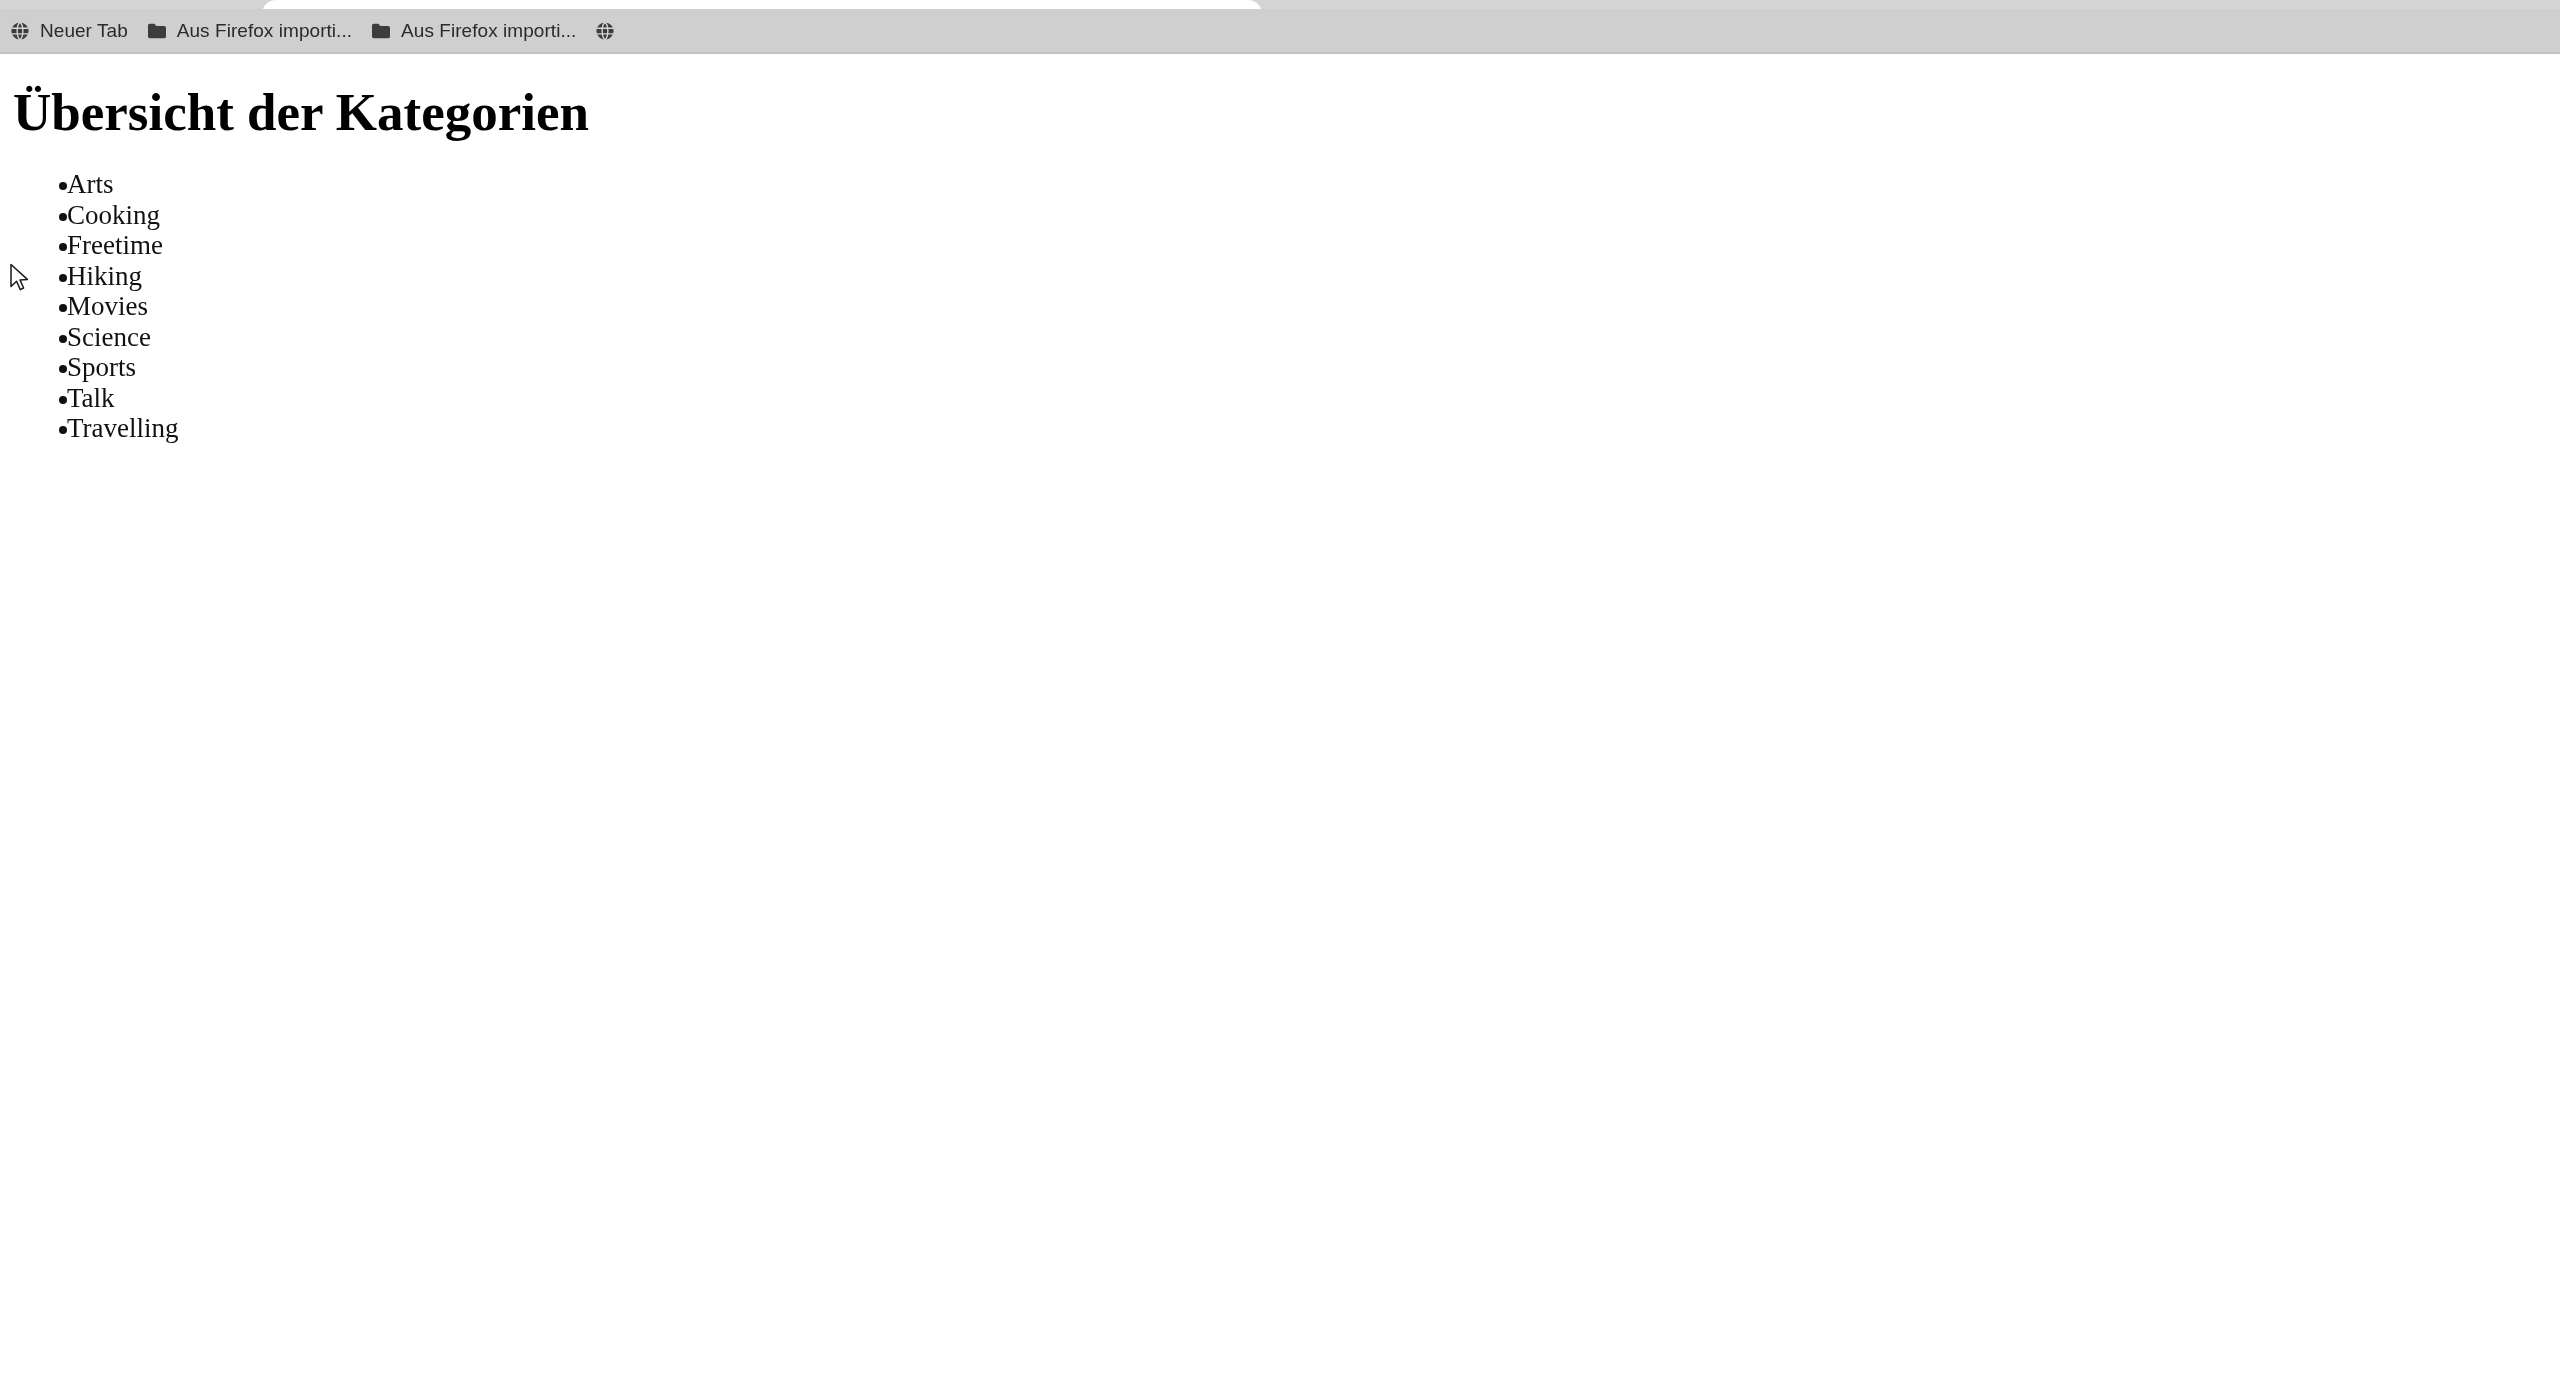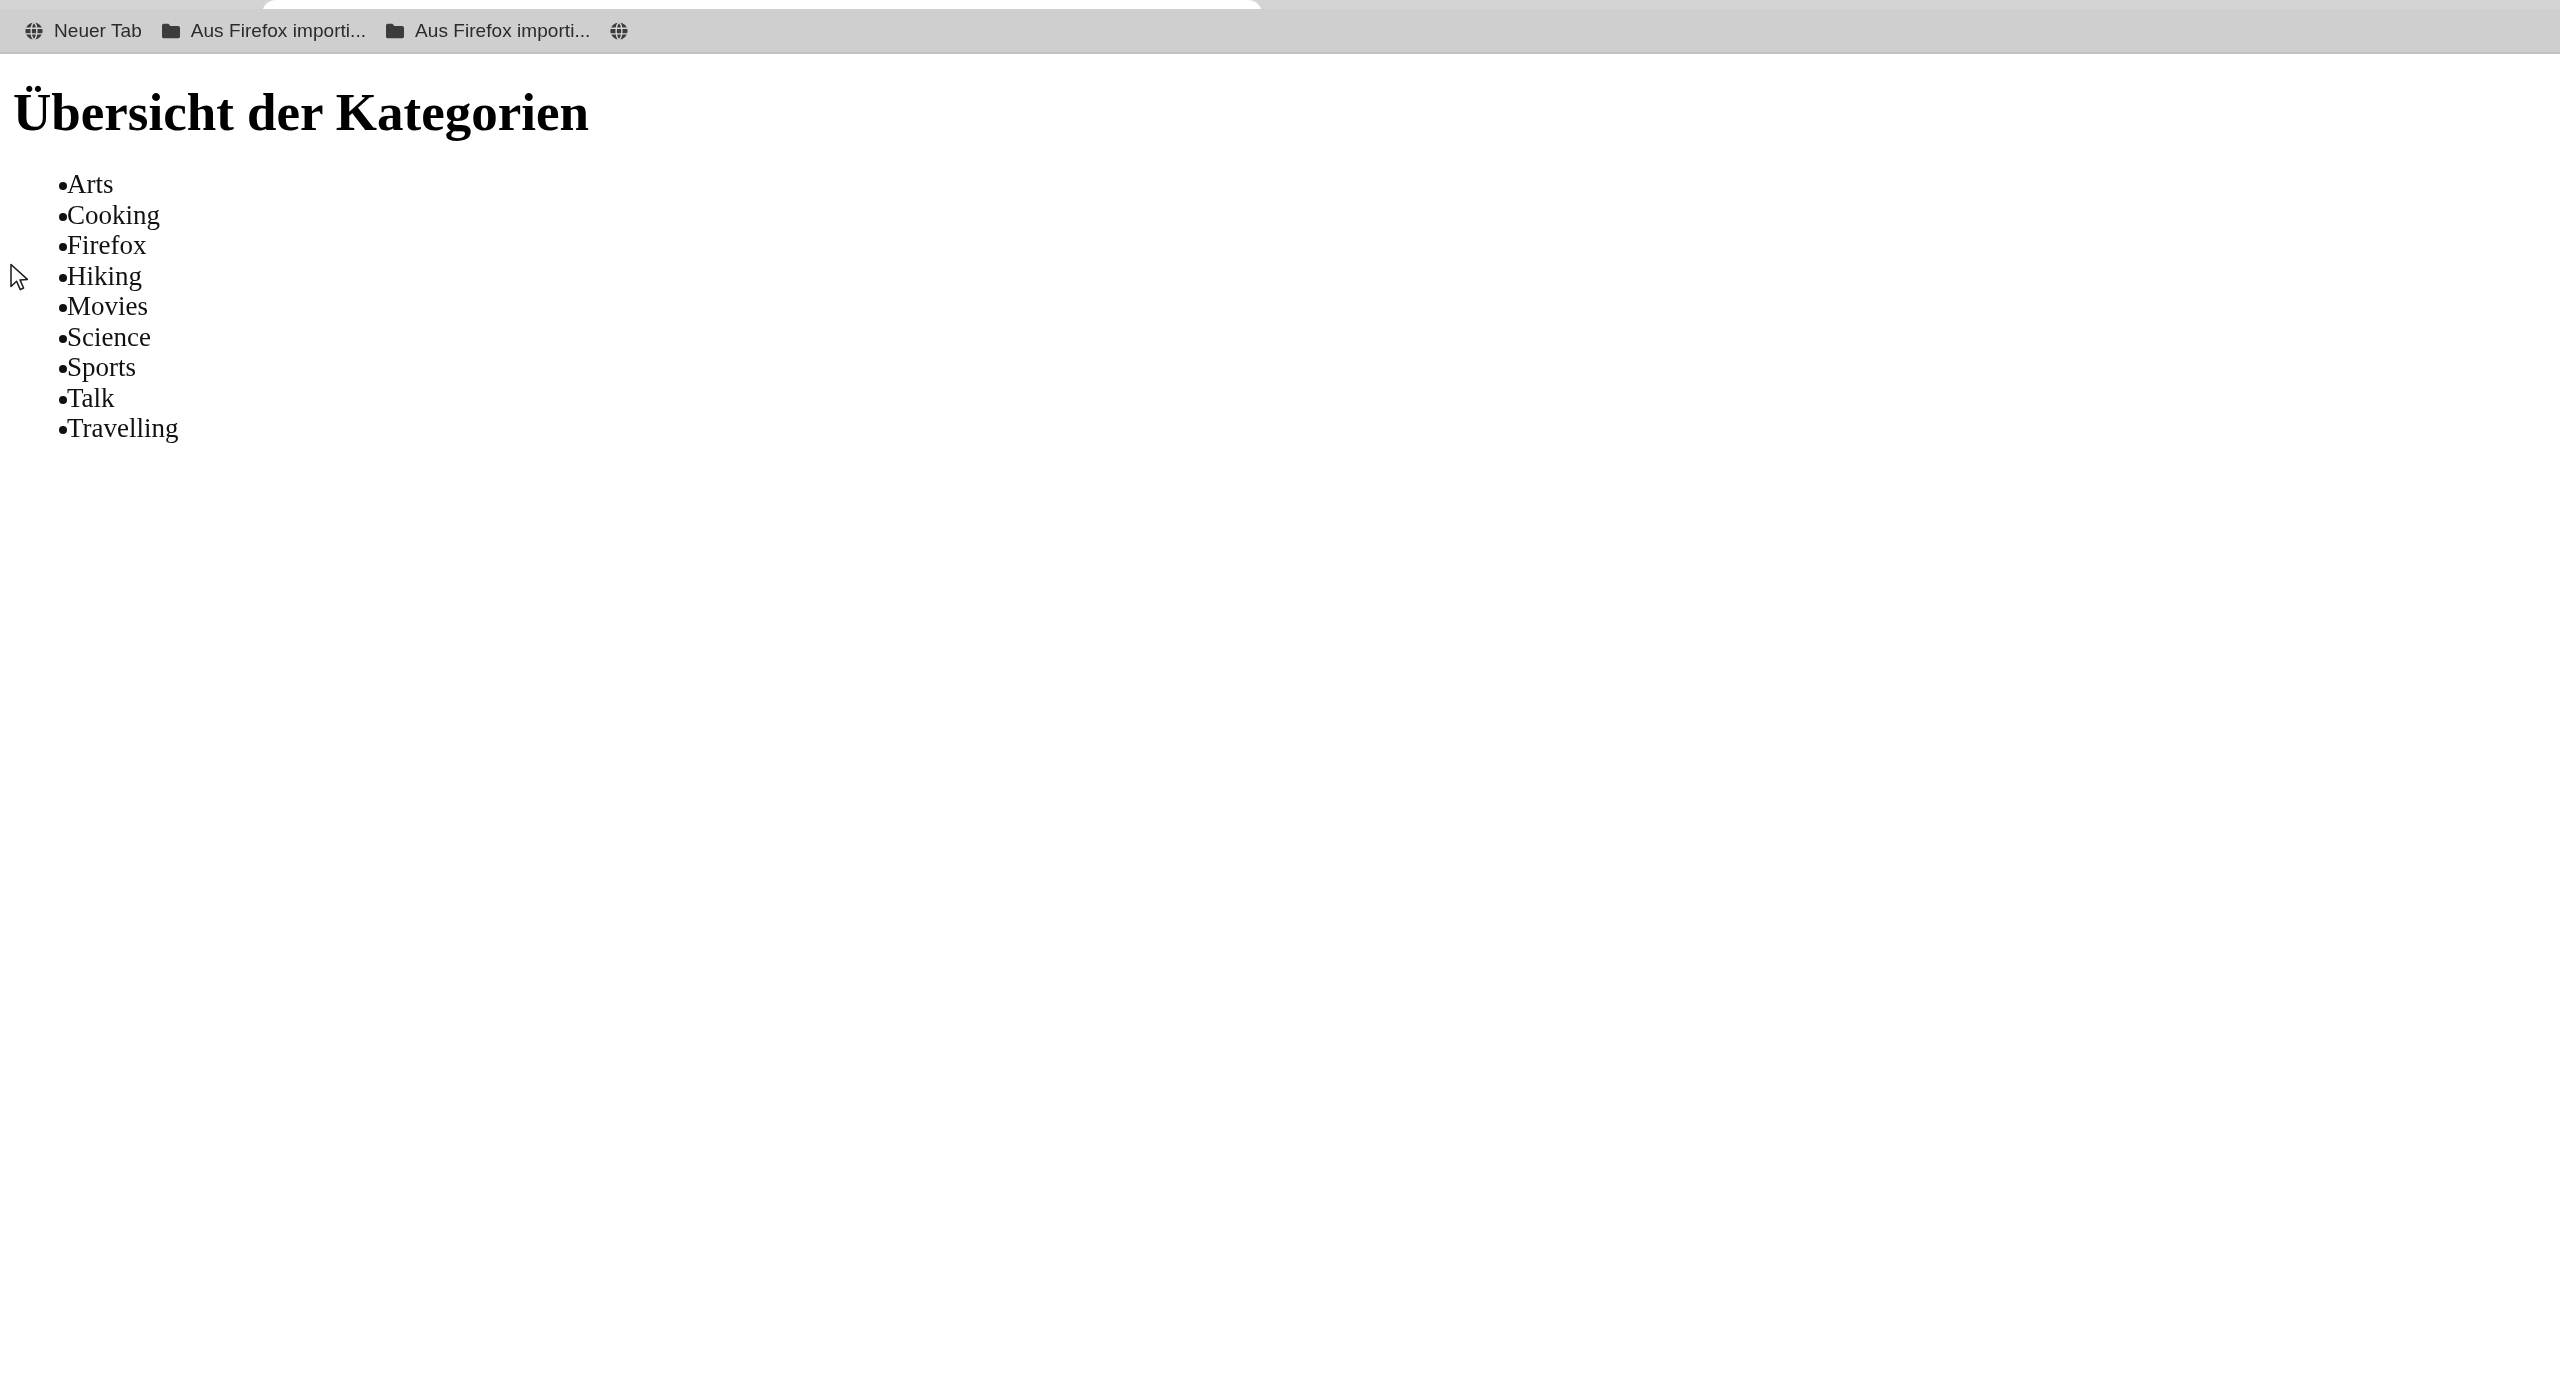--- a/index.html
+++ b/index.html
@@ -41,21 +41,20 @@
     border-top-right-radius: 14px;
   }
 
   #bookmarks-bar {
     position: relative;
     height: 45px;
     background: #cfcfcf;
     border-bottom: 2px solid #c2c2c2;
     display: flex;
     align-items: center;
-    padding-left: 14px;
     box-sizing: border-box;
   }
 
   .bookmark-item {
     display: flex;
     align-items: center;
     height: 34px;
     padding: 0 9px;
     border-radius: 4px;
     cursor: default;
@@ -186,21 +185,21 @@
   </div>
 </div>
 
 <div id="page-content">
 
   <h1 id="page-title">Übersicht der Kategorien</h1>
 
   <ul id="category-list">
     <li>Arts</li>
     <li>Cooking</li>
-    <li>Firefox</li>
+    <li>Freetime</li>
     <li>Hiking</li>
     <li>Movies</li>
     <li>Science</li>
     <li>Sports</li>
     <li>Talk</li>
     <li>Travelling</li>
   </ul>
 
 </div>
 

